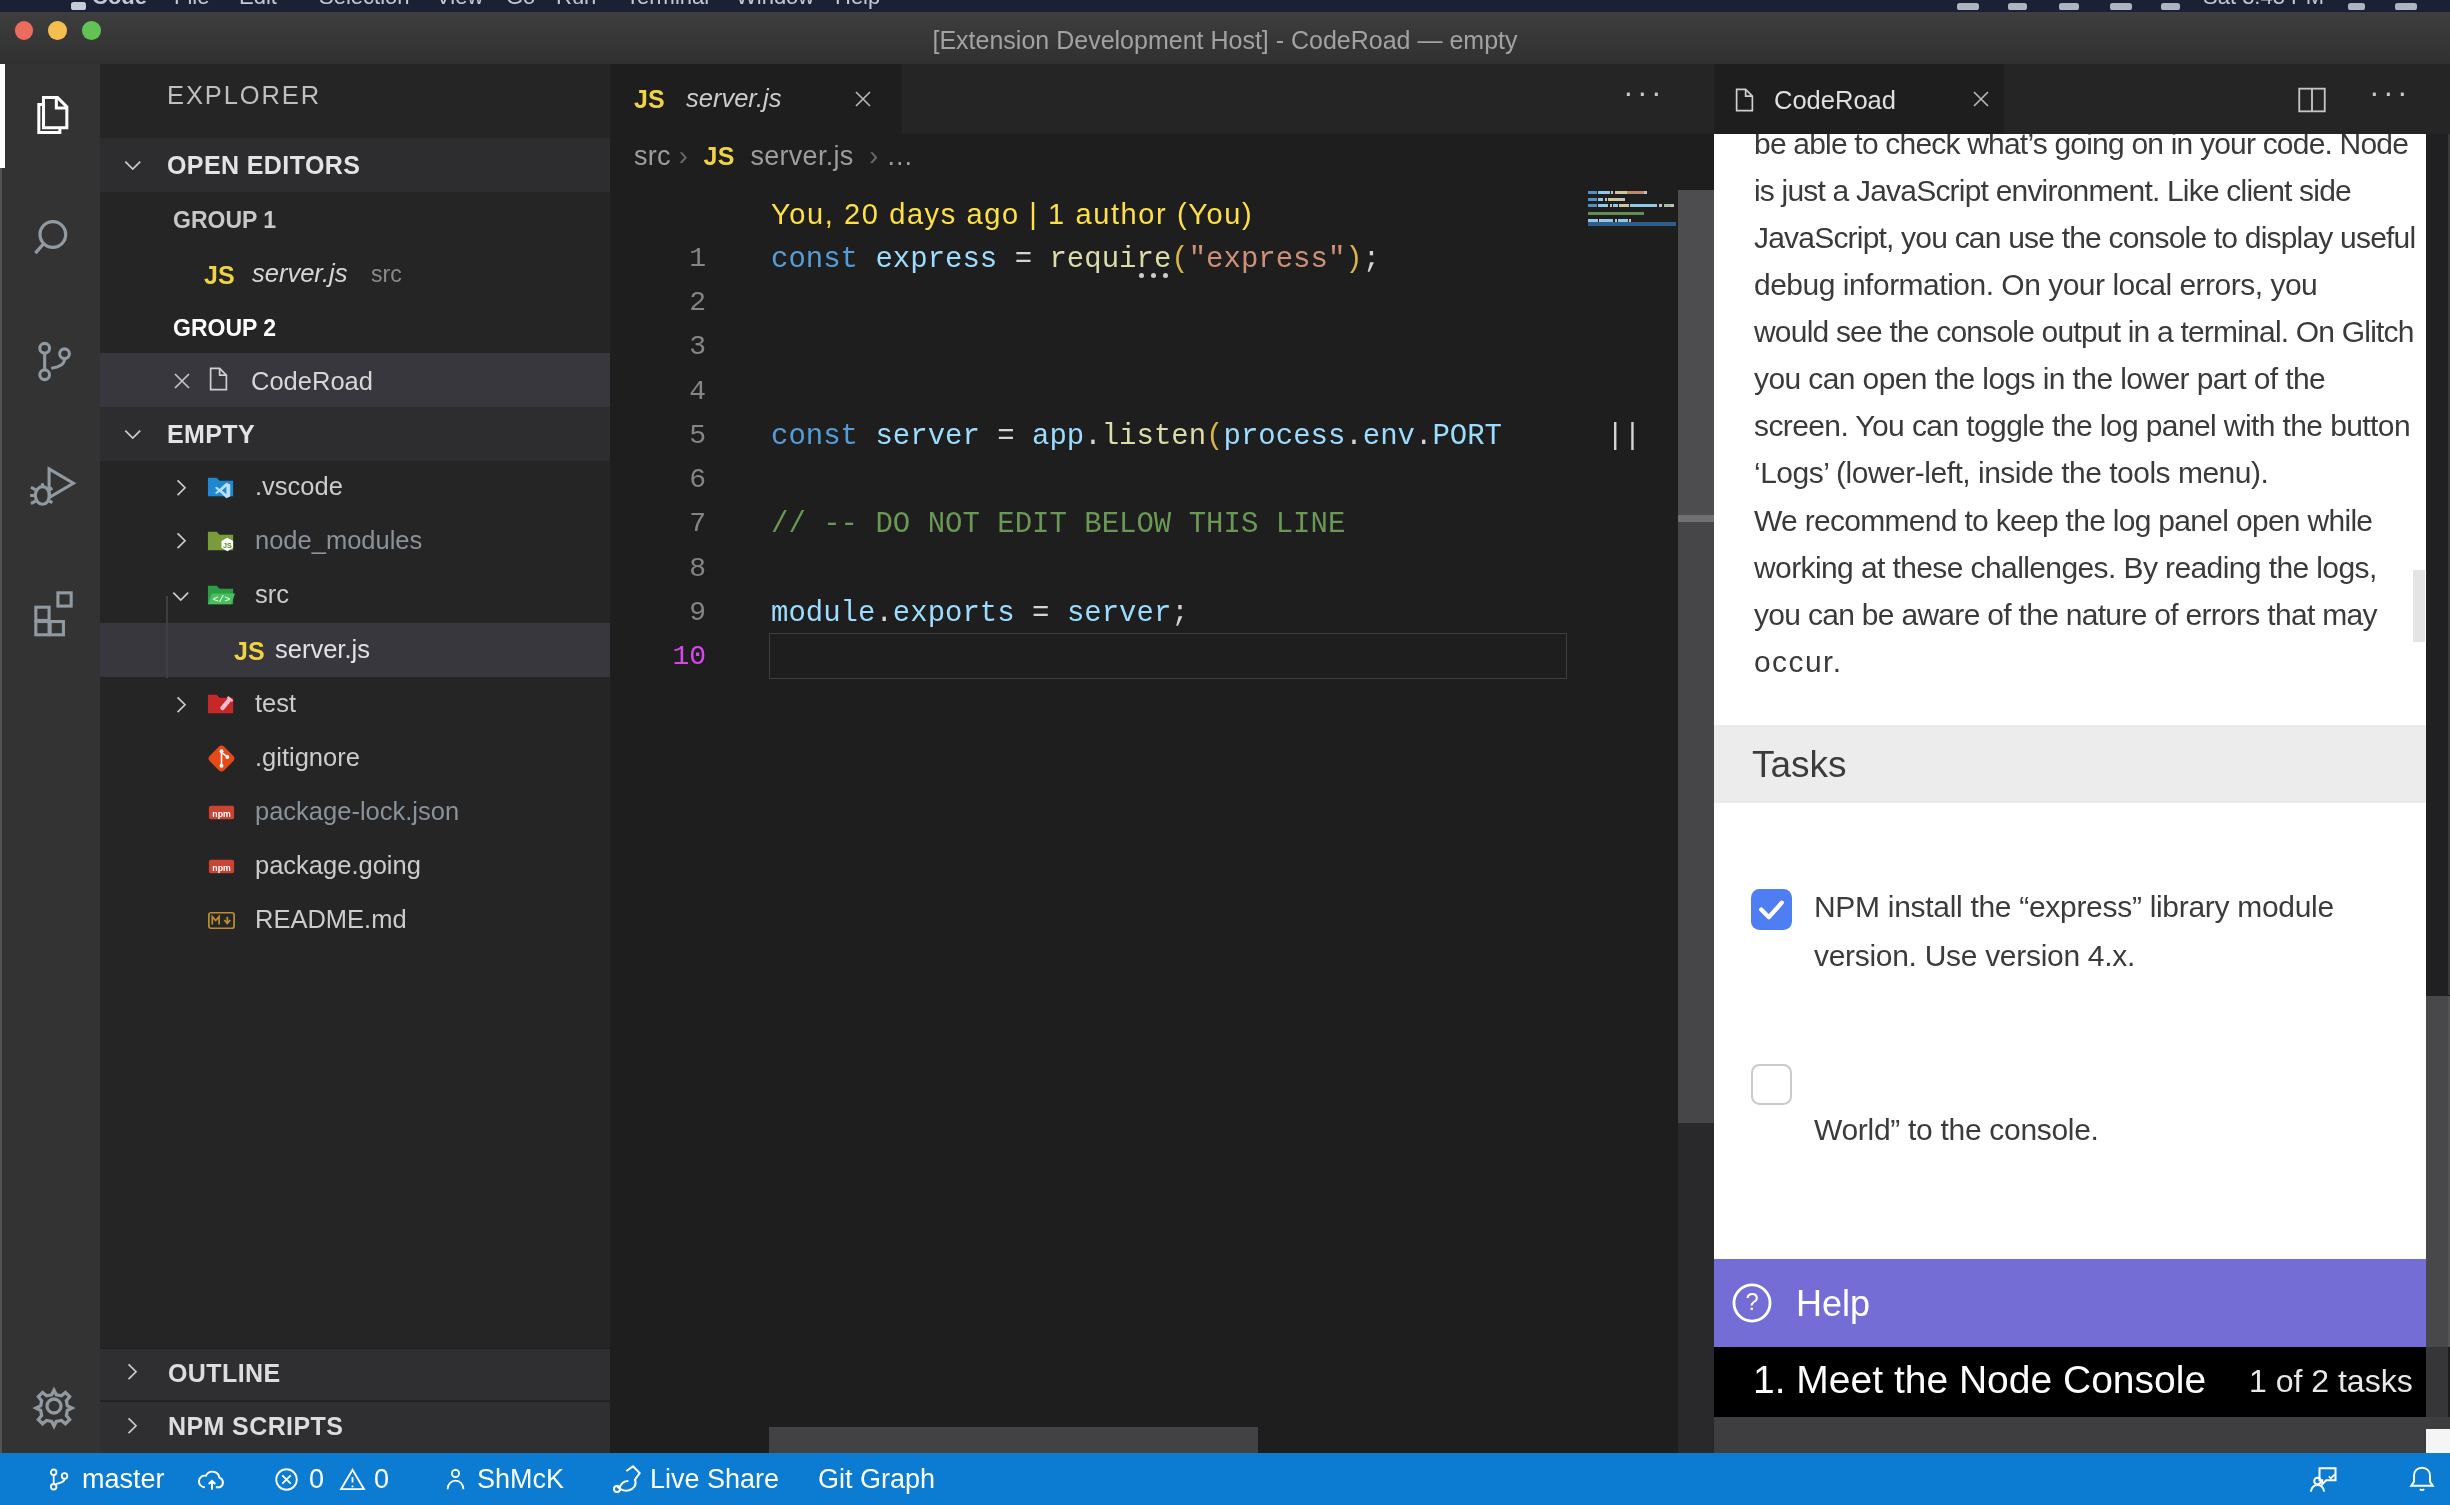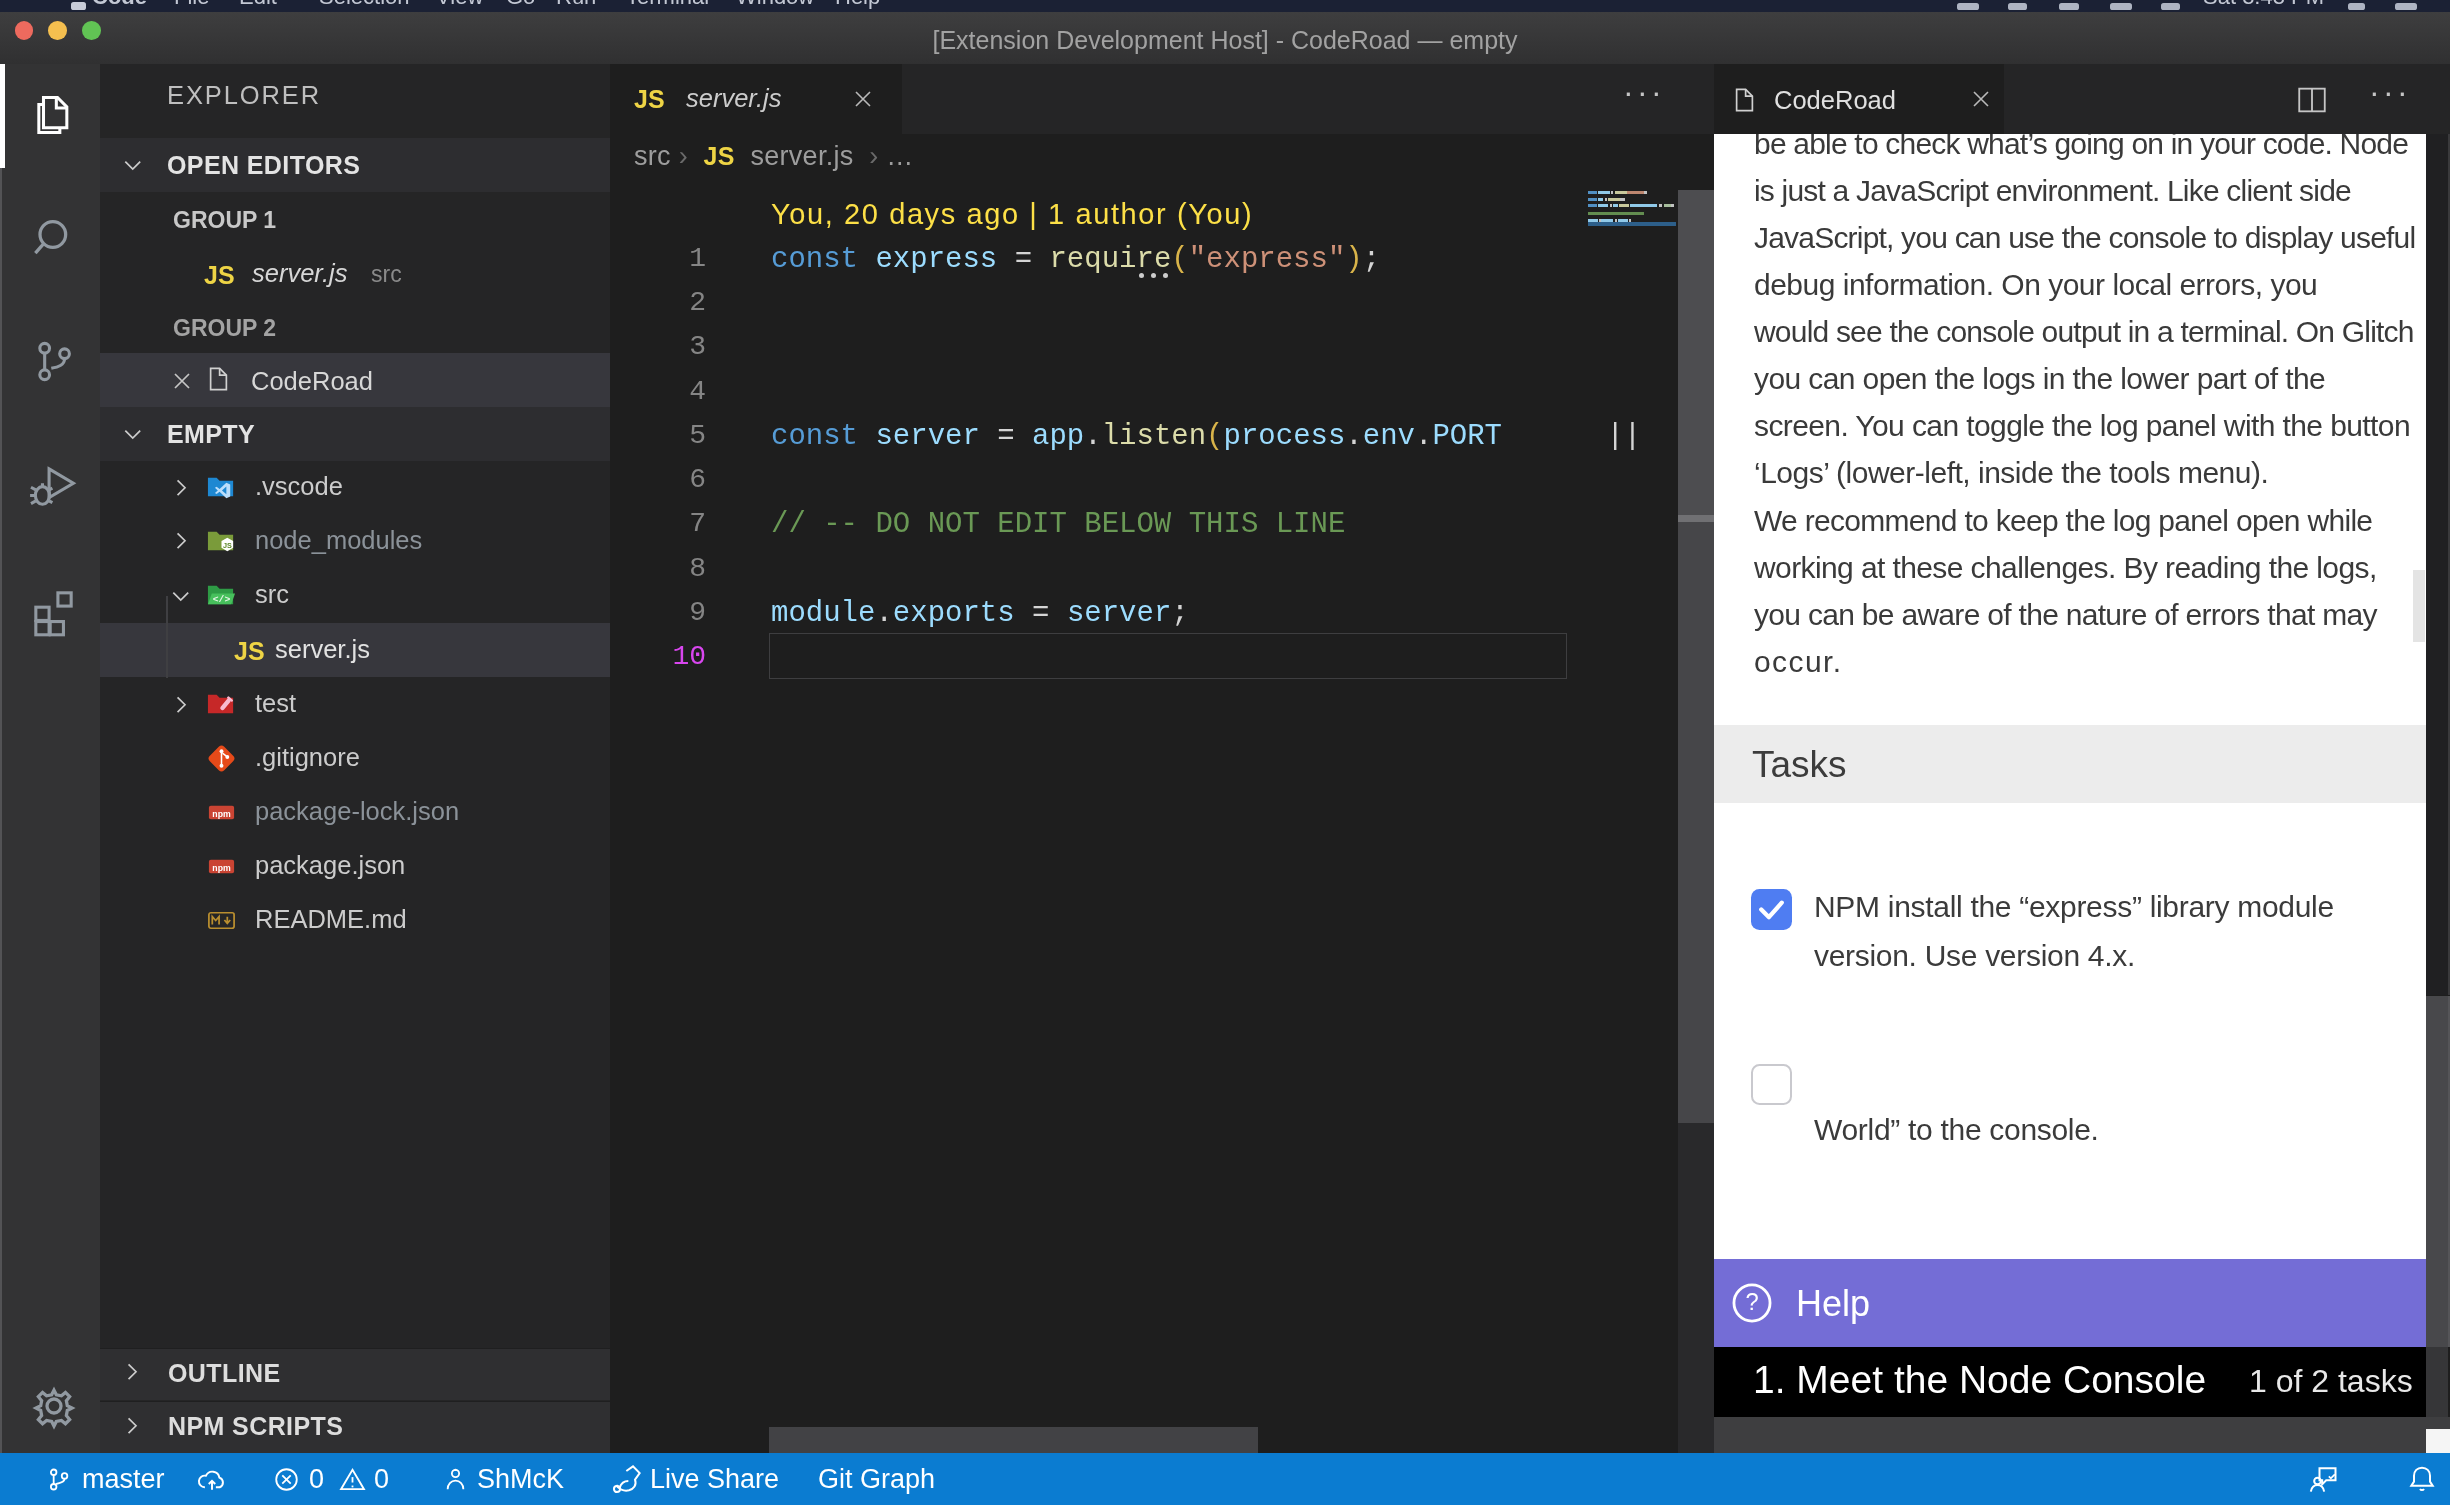--- a/index.html
+++ b/index.html
@@ -87,21 +87,21 @@
     <div class="abs" style="left:67px;top:17px;font-size:25.5px;color:#bfbfbf;letter-spacing:1.9px;">EXPLORER</div>
     <div class="abs" style="left:0;top:74px;width:510px;height:54px;background:#2d2d30;"></div>
     <svg class="abs" style="left:20.4px;top:88px;" width="25.5" height="25.5" viewBox="0 0 24 24">
       <path d="M5 9 L12 16 L19 9" fill="none" stroke="#cccccc" stroke-width="1.6"></path>
     </svg>
     <div class="abs" style="left:67px;top:87px;font-size:25px;font-weight:bold;color:#e3e3e3;letter-spacing:0.4px;">OPEN EDITORS</div>
     <div class="abs" style="left:73px;top:143px;font-size:23px;font-weight:bold;color:#c8c8c8;">GROUP 1</div>
     <div class="abs" style="left:104px;top:197px;font-size:25px;font-weight:bold;color:#eed445;">JS</div>
     <div class="abs" style="left:152px;top:195px;font-size:25.5px;font-style:italic;color:#d7d7d7;">server.js</div>
     <div class="abs" style="left:271px;top:197px;font-size:23px;color:#8a8a8a;">src</div>
-    <div class="abs" style="left:73px;top:251px;font-size:23px;font-weight:bold;color:#a3a3a3;">GROUP 2</div>
+    <div class="abs" style="left:73px;top:251px;font-size:23px;font-weight:bold;color:#ffffff;">GROUP 2</div>
     <div class="abs" style="left:0;top:289px;width:510px;height:54px;background:#37373d;"></div>
     <svg class="abs" style="left:70px;top:305px;" width="24" height="24" viewBox="0 0 24 24">
       <path d="M5 5 L19 19 M19 5 L5 19" stroke="#c5c5c5" stroke-width="1.7" fill="none"></path>
     </svg>
     <svg class="abs" style="left:105px;top:299px;" width="27" height="32" viewBox="0 0 24 24">
       <g fill="none" stroke="#d0d0d0" stroke-width="1.5">
         <path d="M5 2.5 h8 l6 6 v13 h-14 z"></path>
         <path d="M13 2.5 v6 h6"></path>
       </g>
     </svg>
@@ -174,21 +174,21 @@
     <div class="abs" style="left:155px;top:679px;font-size:25.5px;color:#cccccc;">.gitignore</div>
     <svg class="abs" style="left:106px;top:733px;" width="31" height="31" viewBox="0 0 32 32">
       <rect x="3" y="9" width="26" height="14" rx="2" fill="#ca4433"></rect>
       <text x="16" y="20.5" font-size="9" fill="#fff" text-anchor="middle" font-family="Liberation Sans" font-weight="bold">npm</text>
     </svg>
     <div class="abs" style="left:155px;top:733px;font-size:25.5px;color:#8b9299;">package-lock.json</div>
     <svg class="abs" style="left:106px;top:787px;" width="31" height="31" viewBox="0 0 32 32">
       <rect x="3" y="9" width="26" height="14" rx="2" fill="#ca4433"></rect>
       <text x="16" y="20.5" font-size="9" fill="#fff" text-anchor="middle" font-family="Liberation Sans" font-weight="bold">npm</text>
     </svg>
-    <div class="abs" style="left:155px;top:787px;font-size:25.5px;color:#cccccc;">package.json</div>
+    <div class="abs" style="left:155px;top:787px;font-size:25.5px;color:#cccccc;">package.going</div>
     <svg class="abs" style="left:106px;top:841px;" width="31" height="31" viewBox="0 0 32 32">
       <rect x="3" y="8" width="26" height="16" rx="2" fill="none" stroke="#b98e2f" stroke-width="1.8"></rect>
       <path d="M6.5 20 v-8 l3.5 4 3.5-4 v8" stroke="#b98e2f" stroke-width="1.8" fill="none"></path>
       <path d="M22 12 v6 M19 15.5 l3 3.5 3-3.5" stroke="#b98e2f" stroke-width="1.8" fill="none"></path>
     </svg>
     <div class="abs" style="left:155px;top:841px;font-size:25.5px;color:#cccccc;">README.md</div>
     <div class="abs" style="left:66px;top:532px;width:1.7px;height:82px;background:#3f3f42;"></div>
   </div>
 <div class="abs" style="left:100px;top:1348px;width:510px;height:52px;background:#2f2f31;border-top:1.7px solid #1f1f20;"></div>
 <svg class="abs" style="left:119px;top:1359px;z-index:5;" width="25.5" height="25.5" viewBox="0 0 24 24">

